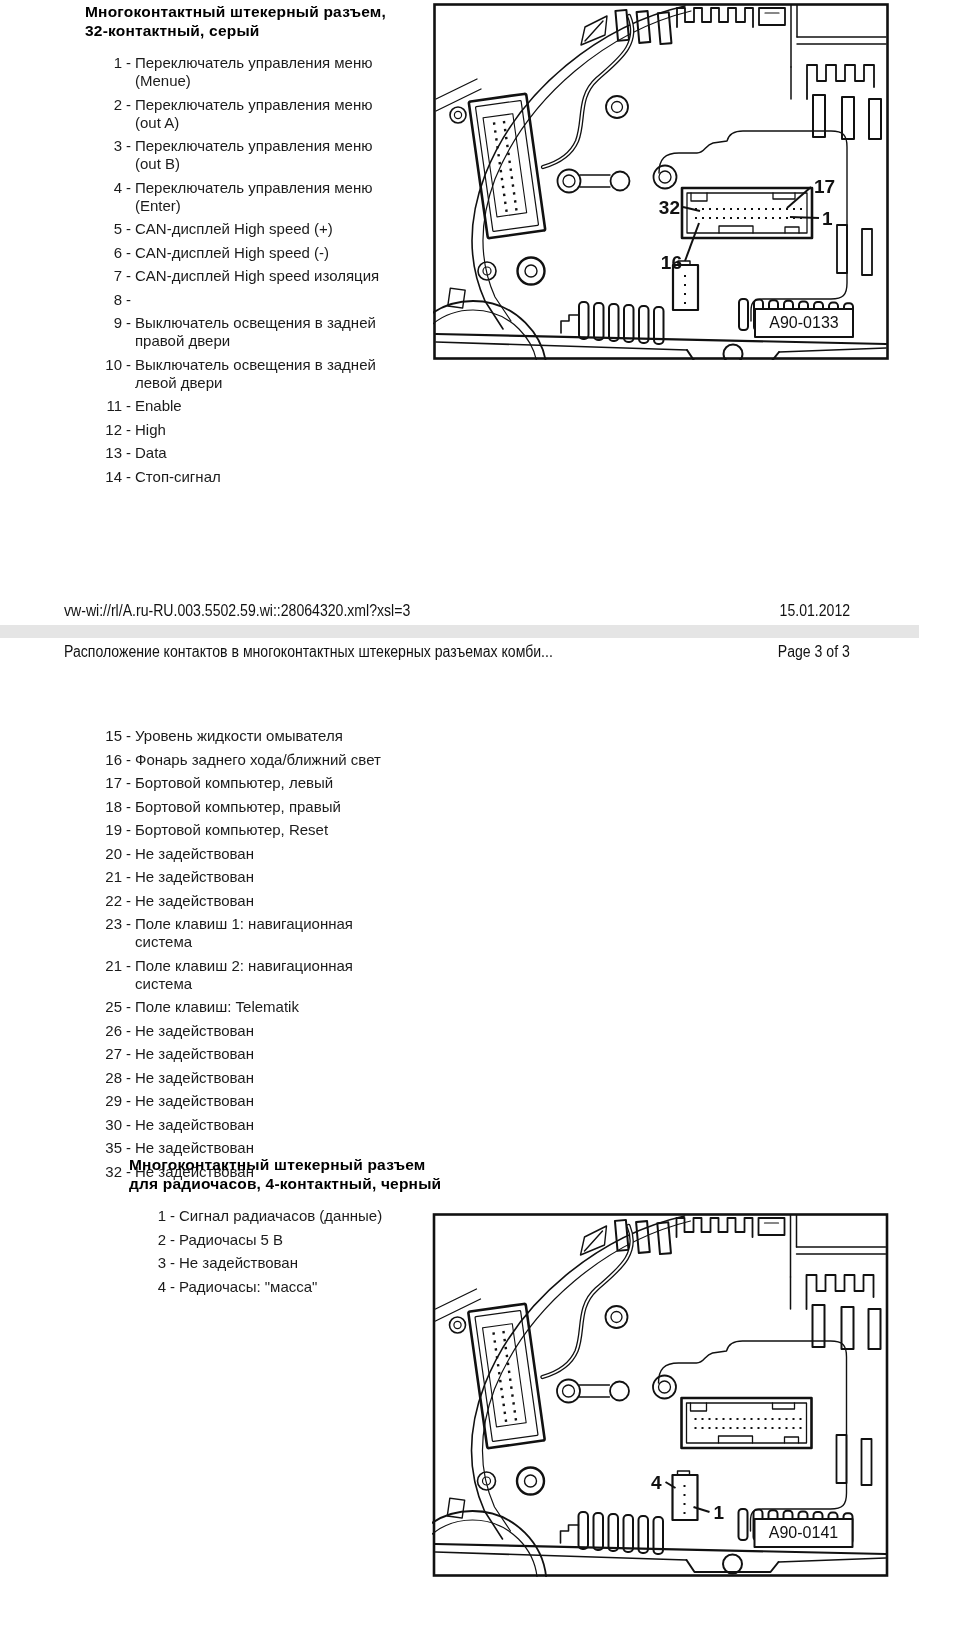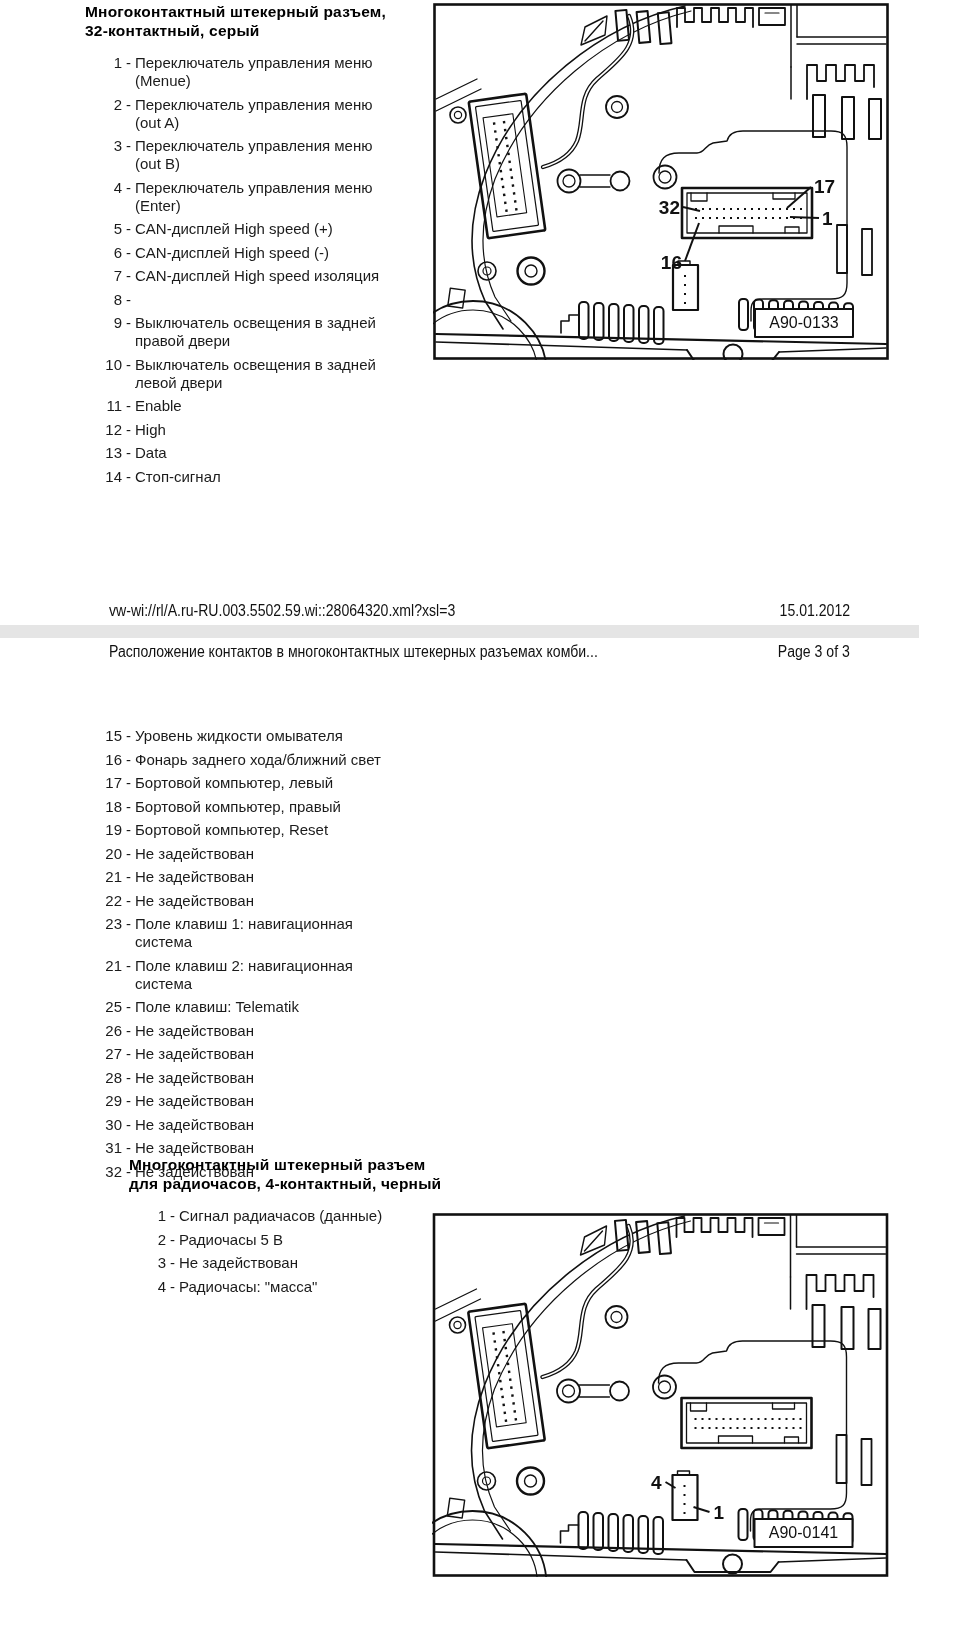--- a/index.html
+++ b/index.html
@@ -13,21 +13,21 @@
   .pin-num{text-align:right;}
   .pin-dash{text-align:center;}
   .pin-text{white-space:pre-line;}
   #section1{position:absolute;left:85px;top:2px;width:340px;}
   #section1 .pin-list{margin-left:11px;}
   #list2{position:absolute;left:96px;top:693px;width:330px;margin-top:34px;}
   #section3{position:absolute;left:85px;top:1155px;width:350px;margin-left:44px;}
   #section3 .pin-list{margin-left:11px;}
   #pagebar{position:absolute;left:0;top:601px;width:960px;}
   .bar-row{display:flex;justify-content:space-between;align-items:baseline;
-           padding:0 110px 0 109px;font-size:16px;line-height:19px;color:#111;}
+           padding:0 110px 0 64px;font-size:16px;line-height:19px;color:#111;}
   .cond-l{display:inline-block;transform:scaleX(.88);transform-origin:0 50%;}
   .cond-r{display:inline-block;transform:scaleX(.88);transform-origin:100% 50%;}
   .band{height:13px;background:#e5e5e5;margin:5px 0 4px 0;}
   .diagram{position:absolute;background:#fff;}
   #diagram1{left:433px;top:3px;}
   #diagram2{left:432px;top:1213px;}
   svg text{font-family:"Liberation Sans",sans-serif;}
   .callout-num{font-weight:bold;font-size:19px;fill:#111;}
   .badge-text{font-size:16px;fill:#111;}
   .leader{stroke:#111;stroke-width:2;fill:none;}
@@ -237,21 +237,21 @@
     <span class="pin-text">Не задействован</span>
   </div>
 
   <div class="pin-item">
     <span class="pin-num">30</span>
     <span class="pin-dash">-</span>
     <span class="pin-text">Не задействован</span>
   </div>
 
   <div class="pin-item">
-    <span class="pin-num">31</span>
+    <span class="pin-num">35</span>
     <span class="pin-dash">-</span>
     <span class="pin-text">Не задействован</span>
   </div>
 
   <div class="pin-item">
     <span class="pin-num">32</span>
     <span class="pin-dash">-</span>
     <span class="pin-text">Не задействован</span>
   </div>
 </div>

